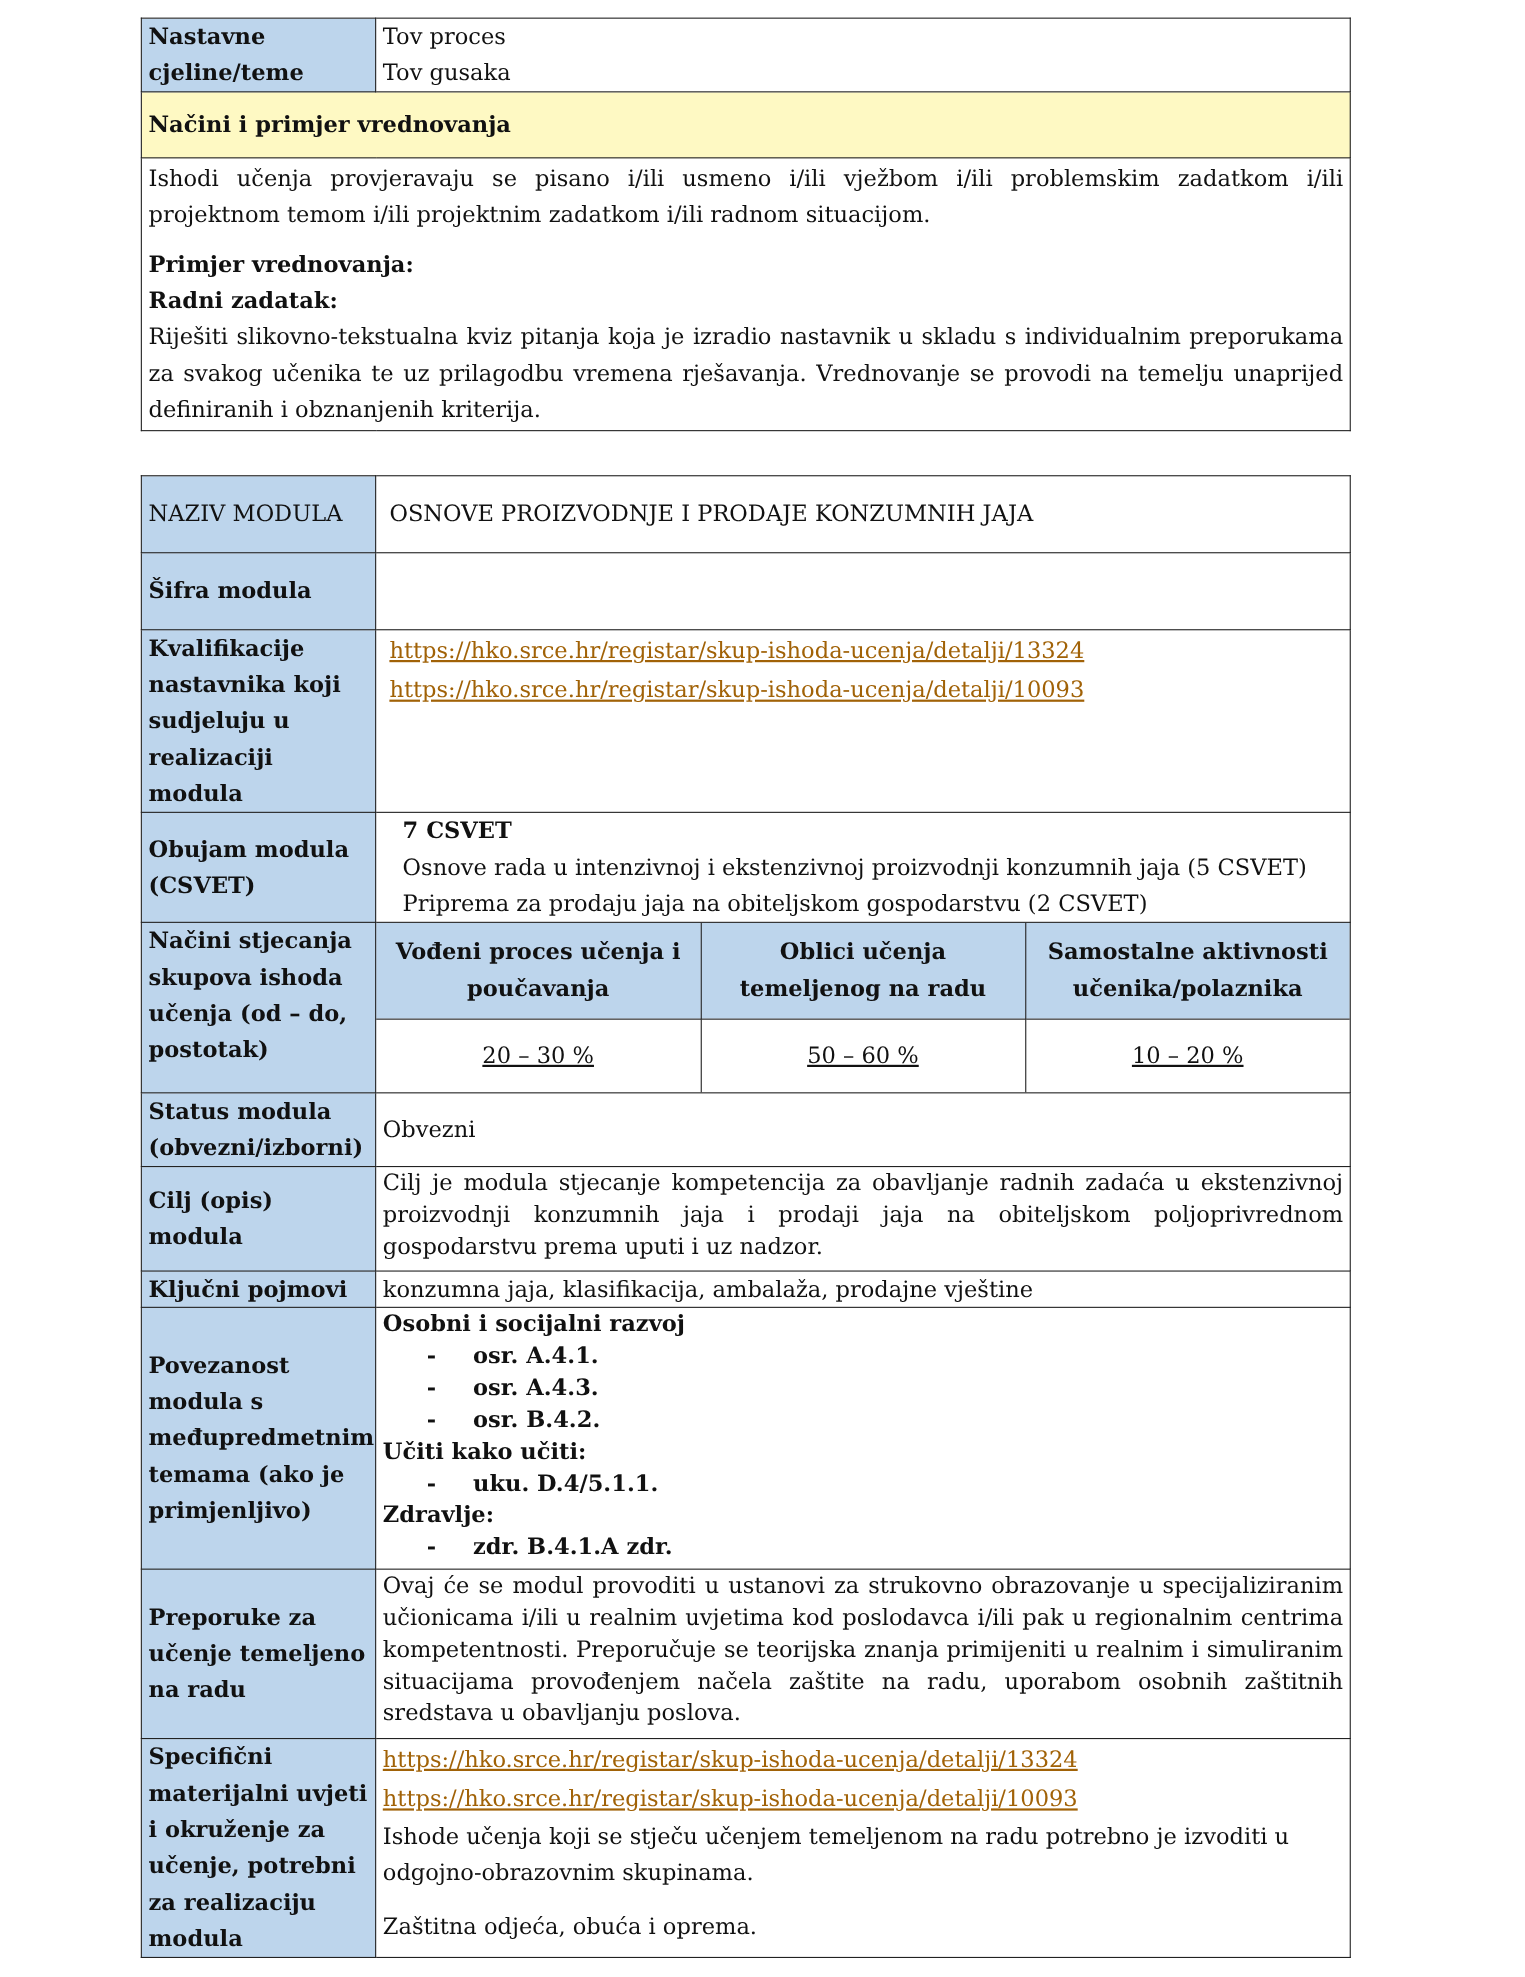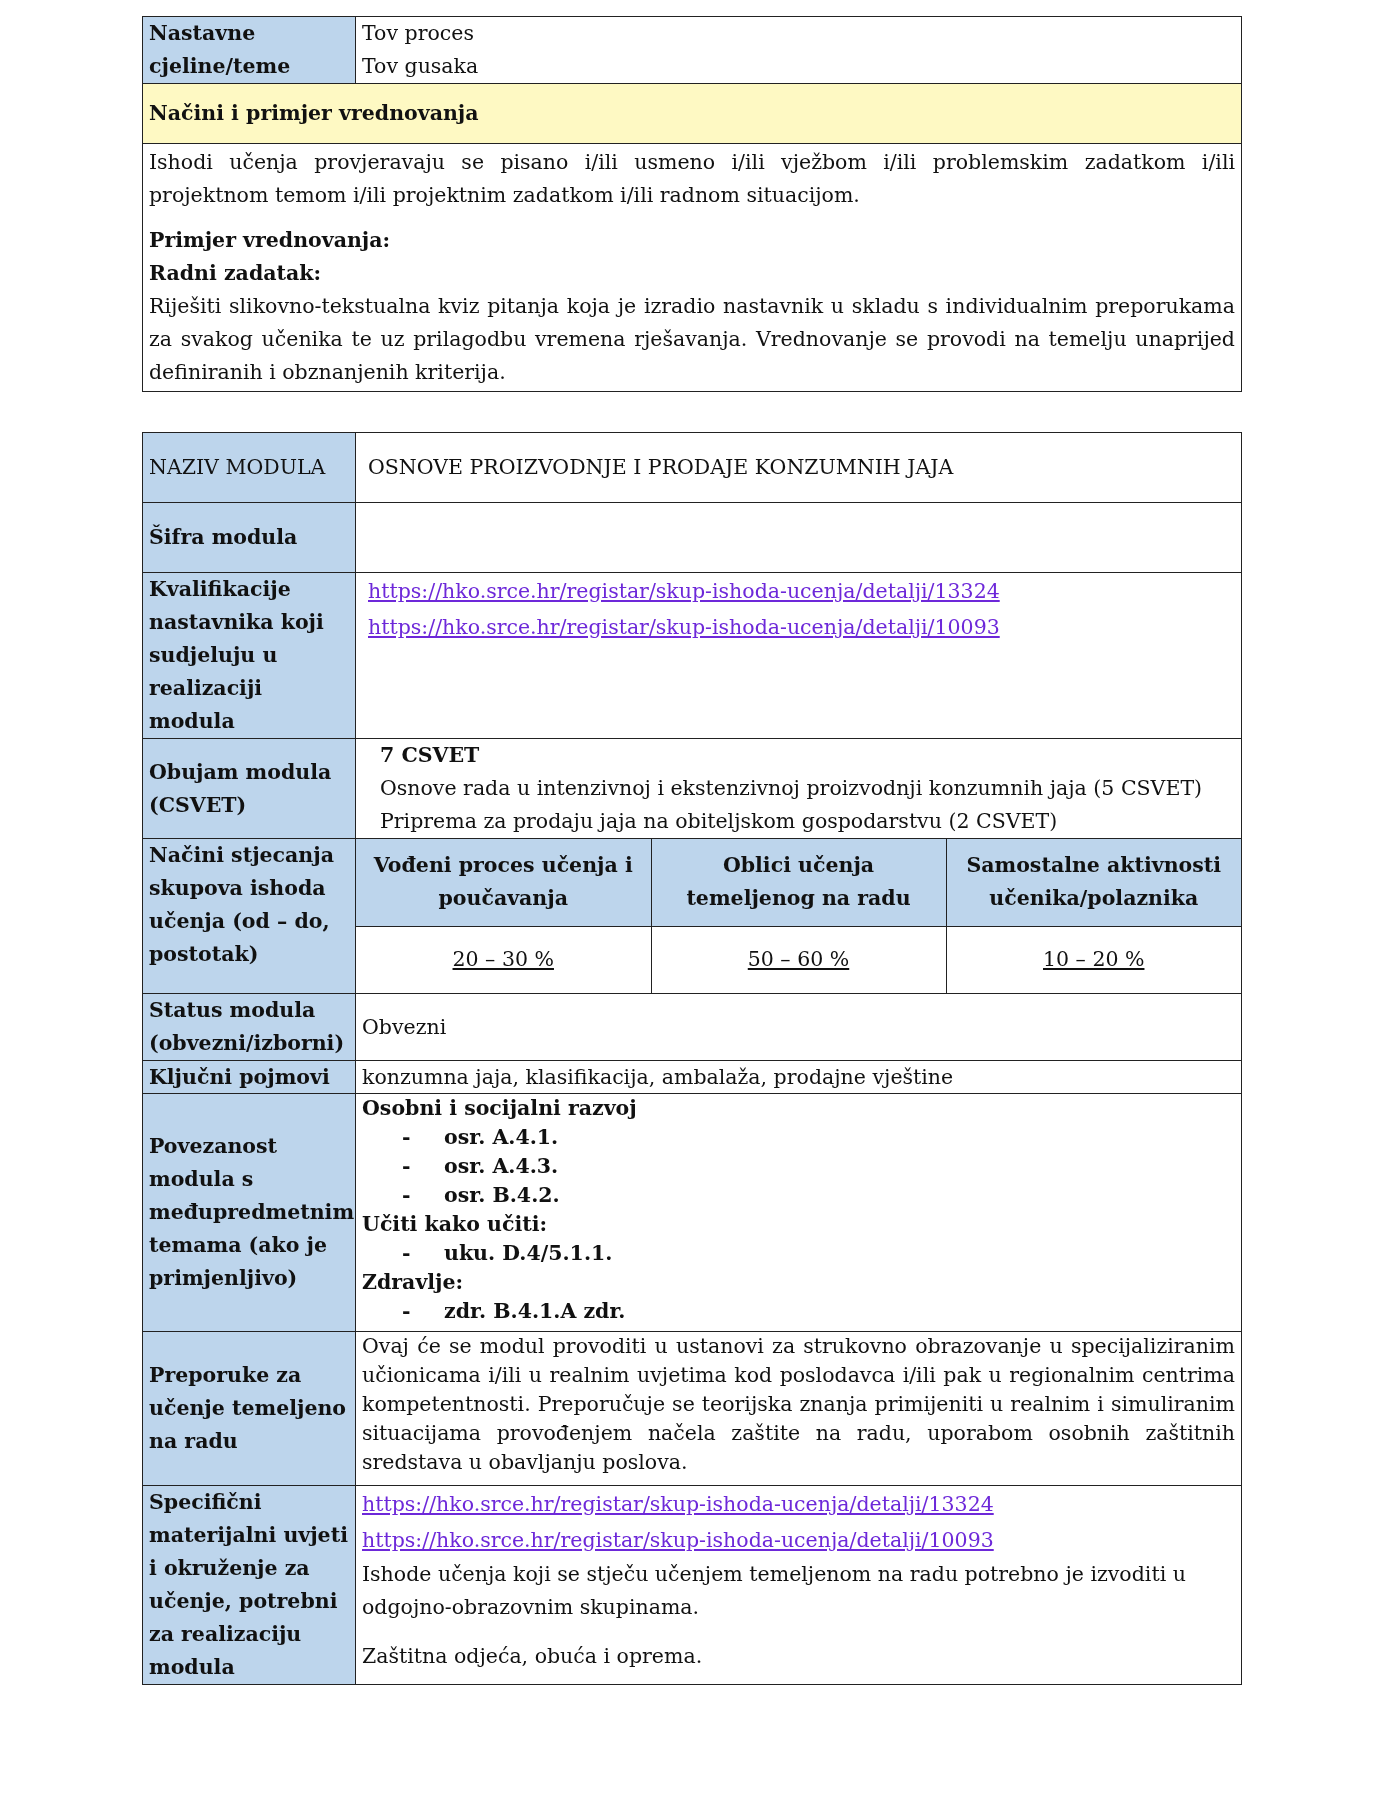--- a/index.html
+++ b/index.html
@@ -1,29 +1,29 @@
 <!DOCTYPE html>
 <html><head>
 <meta charset="utf-8">
 <style>
   html, body { margin: 0; padding: 0; background: #ffffff; }
   body {
     width: 1386px; height: 1797px; position: relative; overflow: hidden;
     font-family: "DejaVu Serif", "Liberation Serif", serif;
     color: #111;
   }
-  table { border-collapse: collapse; position: absolute; left: 142px; width: 1100px; table-layout: fixed; border-radius: 20px; }
+  table { border-collapse: collapse; position: absolute; left: 128px; width: 1100px; table-layout: fixed; border-radius: 20px; }
   td { border: 1.5px solid #222; vertical-align: top; padding: 0 6px; font-size: 20.5px; line-height: 33px; }
   .lbl { background: #bdd5ec; font-weight: bold; width: 201px; }
   .lbl.mid { vertical-align: middle; }
   .hdr { background: #fef9c3; font-weight: bold; vertical-align: middle; }
   .val { background: #fff; }
   .val.mid { vertical-align: middle; }
   .just { text-align: justify; }
-  a.link { color: #6d28d9; }
+  a.link { color: #a16207; }
   .line { display: block; }
   .sub { width: 100%; border-collapse: collapse; table-layout: fixed; position: static; }
   .sub td { text-align: center; vertical-align: middle; line-height: 33px; }
   .sub .sh { background: #bdd5ec; font-weight: bold; }
   .bullet { display: block; padding-left: 40px; }
   .bullet .dash { display: inline-block; width: 42px; }
   .gap { display: block; height: 12px; }
 </style>
 </head>
 <body>
@@ -111,20 +111,24 @@
       </tbody>
           </table>
     </td>
   </tr>
 
   <tr style="height:66px;">
     <td class="lbl">Status modula (obvezni/izborni)</td>
     <td class="val mid">Obvezni</td>
   </tr>
 
+  <tr style="height:95px;">
+    <td class="lbl mid">Cilj (opis) modula</td>
+    <td class="val just" style="line-height:29px;">Cilj je modula  stjecanje kompetencija za obavljanje radnih zadaća u ekstenzivnoj proizvodnji konzumnih jaja i prodaji jaja na obiteljskom poljoprivrednom gospodarstvu prema uputi i uz nadzor.</td>
+  </tr>
 
   <tr style="height:33px;">
     <td class="lbl mid" style="line-height:30px;">Ključni pojmovi</td>
     <td class="val mid" style="line-height:30px;">konzumna jaja, klasifikacija, ambalaža, prodajne vještine</td>
   </tr>
 
   <tr style="height:238px;">
     <td class="lbl mid">Povezanost modula s međupredmetnim temama (ako je primjenljivo)</td>
     <td class="val" style="line-height:29px;font-weight:bold;">
       <span class="line">Osobni i socijalni razvoj</span>

